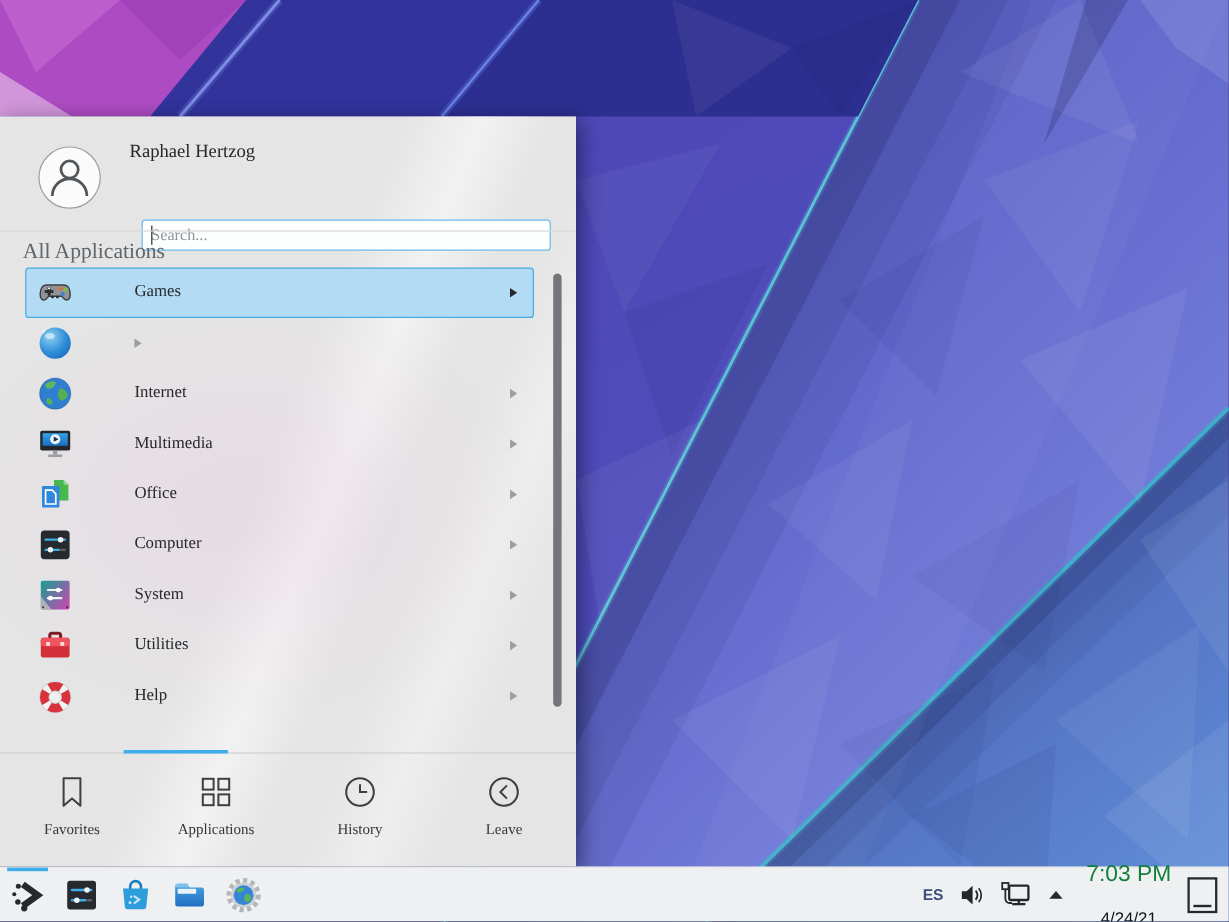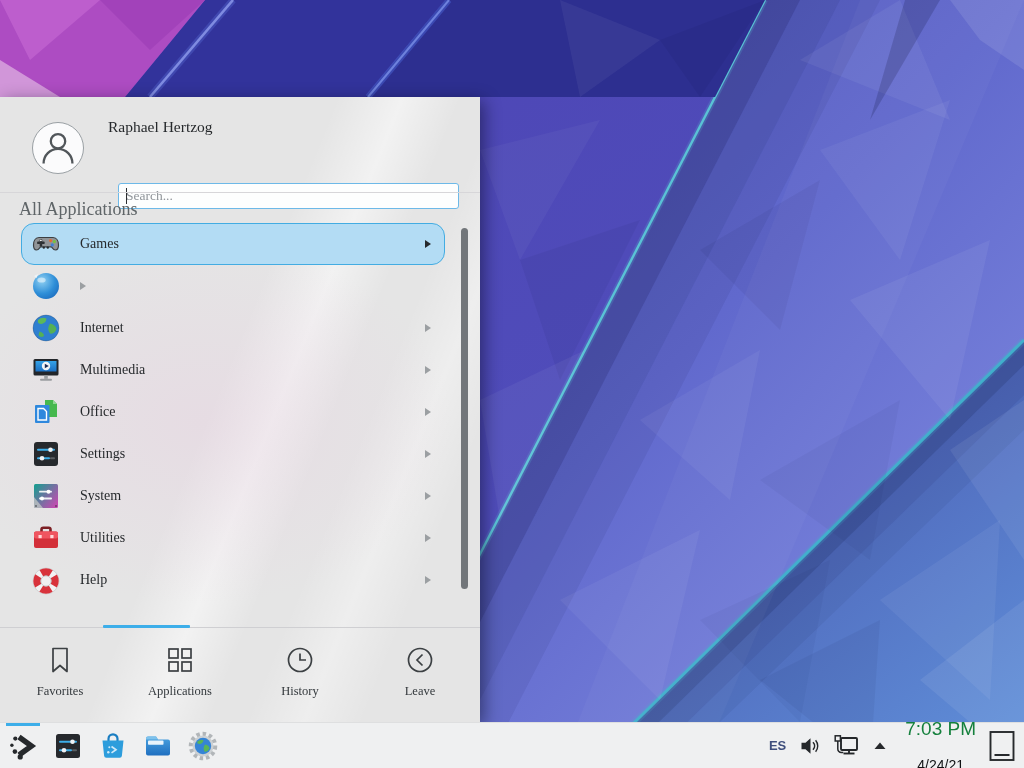--- a/index.html
+++ b/index.html
@@ -36,22 +36,22 @@
     background:#fdfefe;padding:0 7px;font-size:13.5px;color:#31363b;outline:none;
     font-family:inherit;
   }
   .search-input::placeholder{color:#90959a;opacity:1;}
   .caret{position:absolute;left:8px;top:5px;width:1px;height:16px;background:#2b2e31;}
   .header-divider{position:absolute;left:0;top:95px;width:480px;height:1px;background:#d7d6d9;}
   .section-label{position:absolute;left:19px;top:102px;font-size:18px;color:#5f6568;}
 
   .cat-list{position:absolute;left:0;top:123px;width:480px;height:407px;overflow:hidden;padding-top:3px;box-sizing:border-box;}
   .cat-row{
-    margin:0 0 0 21px;width:424px;height:42px;border-radius:13px;box-sizing:border-box;
-    display:flex;align-items:center;padding-left:8px;border:1px solid transparent;
+    margin:0 0 0 21px;width:424px;height:42px;border-radius:3px;box-sizing:border-box;
+    display:flex;align-items:center;padding-left:8px;border:1px solid transparent;gap:32px;
   }
   .cat-row.active{background:#b3dcf4;border-color:#43ace2;}
   .cat-icon{width:32px;height:32px;margin-right:18px;flex:0 0 auto;display:block;}
   .cat-label{flex:1;font-size:14px;color:#26292c;}
   .cat-arrow{width:0;height:0;border-left:6px solid #9b9fa2;border-top:4.5px solid transparent;
     border-bottom:4.5px solid transparent;margin-right:13px;}
   .cat-row.active .cat-arrow{border-left-color:#26292c;}
   .scrollbar{position:absolute;left:461px;top:131px;width:7px;height:361px;border-radius:3.5px;background:#72767a;}
 
   .tab-divider{position:absolute;left:0;top:530px;width:480px;height:1px;background:#cfcfd2;}
@@ -259,21 +259,21 @@
 
       <div class="cat-row">
         <svg class="cat-icon" viewBox="0 0 32 32">
           <rect x="4" y="4" width="24" height="24" rx="3" fill="#26292d"></rect>
           <rect x="7" y="10.7" width="18" height="2" rx="1" fill="#3daee9"></rect>
           <circle cx="20.5" cy="11.7" r="2.3" fill="#f0f2f4"></circle>
           <rect x="7" y="19.2" width="13" height="2" rx="1" fill="#3daee9"></rect>
           <rect x="20" y="19.2" width="5" height="2" rx="1" fill="#5a5e62"></rect>
           <circle cx="12" cy="20.2" r="2.3" fill="#f0f2f4"></circle>
         </svg>
-        <span class="cat-label">Settings</span>
+        <span class="cat-label">Computer</span>
         <span class="cat-arrow"></span>
       </div>
 
       <div class="cat-row">
         <svg class="cat-icon" viewBox="0 0 32 32">
           <defs>
               <linearGradient id="gSys" x1="0" y1="0" x2="1" y2="0.8">
             <stop offset="0" stop-color="#12a08f"></stop>
                 <stop offset="1" stop-color="#c24bb0"></stop>
           </linearGradient>

